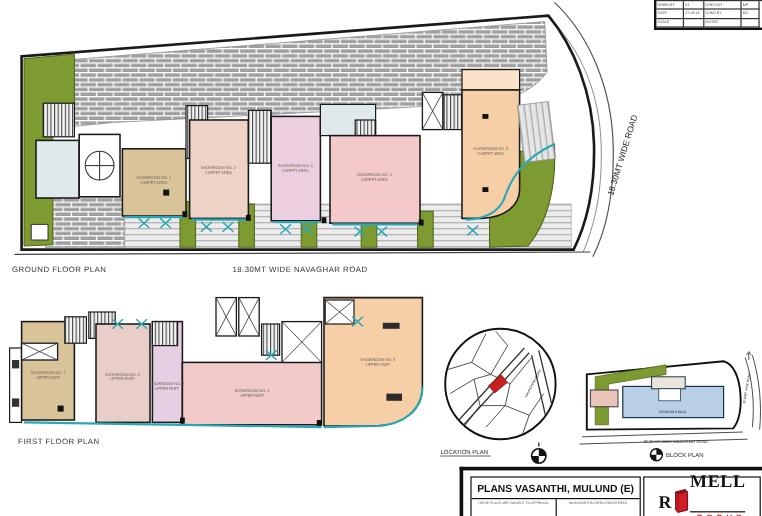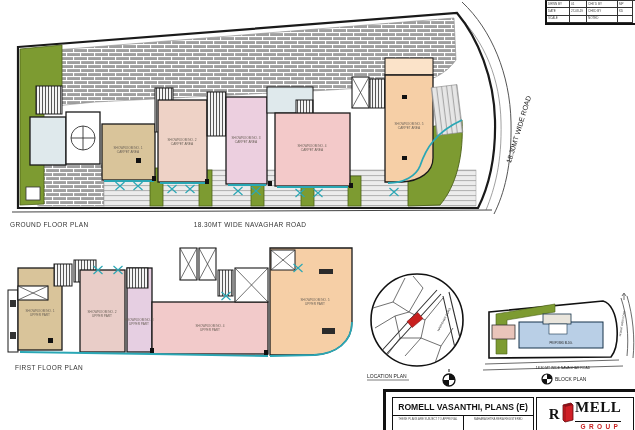--- a/index.html
+++ b/index.html
@@ -22,21 +22,21 @@
   #project-title{height:17px;display:flex;align-items:center;justify-content:center;
     font-size:8.6px;font-weight:bold;color:#111;white-space:nowrap;border-bottom:1px solid #111;}
   #project-notes{display:flex;height:14px;}
   #project-notes .note{flex:1;font-size:2.8px;color:#555;text-align:center;padding-top:2px;line-height:1.2;}
   #project-notes .note:first-child{border-right:1px solid #111;}
   #logo-box{position:absolute;left:150px;top:5px;width:96px;height:34px;border:1.8px solid #111;
     display:flex;align-items:center;justify-content:center;}
   .logo{display:inline-block;line-height:1;}
   .logo-line1{display:flex;align-items:flex-end;font-weight:bold;color:#111;
     font-size:15px;letter-spacing:.5px;font-family:"Liberation Serif", serif;}
-  .logo-suffix{border-bottom:1.6px solid #111;padding-bottom:6px;}
+  .logo-suffix{border-bottom:1.6px solid #111;padding-bottom:16px;}
   .logo-line2{color:#c8201f;font-size:6.5px;font-weight:bold;letter-spacing:3.4px;
     text-align:right;margin-top:1.5px;}
 </style>
 </head>
 <body>
 
 <div id="sheet">
 
   <svg style="left:0;top:0;" width="540" height="235" viewBox="0 0 540 235">
     <defs>
@@ -284,21 +284,21 @@
     <div class="cell">CHKD BY</div>
     <div class="cell">KD</div>
     <div class="cell">SCALE</div>
     <div class="cell"></div>
     <div class="cell">NOTED</div>
     <div class="cell"></div>
   </div>
 
   <div id="title-block">
     <div id="project-box">
-      <div id="project-title">ROMELL VASANTHI, PLANS (E)</div>
+      <div id="project-title">PLANS VASANTHI, MULUND (E)</div>
       <div id="project-notes">
         <div class="note">THESE PLANS ARE SUBJECT TO APPROVAL</div>
         <div class="note">MAHARASHTRA RERA REGISTERED</div>
       </div>
     </div>
     <div id="logo-box">
       <div class="logo">
         <div class="logo-line1">
           <span>R</span>
           <svg width="13" height="20" viewBox="0 0 13 20" style="position:static;margin:0 1px;">

